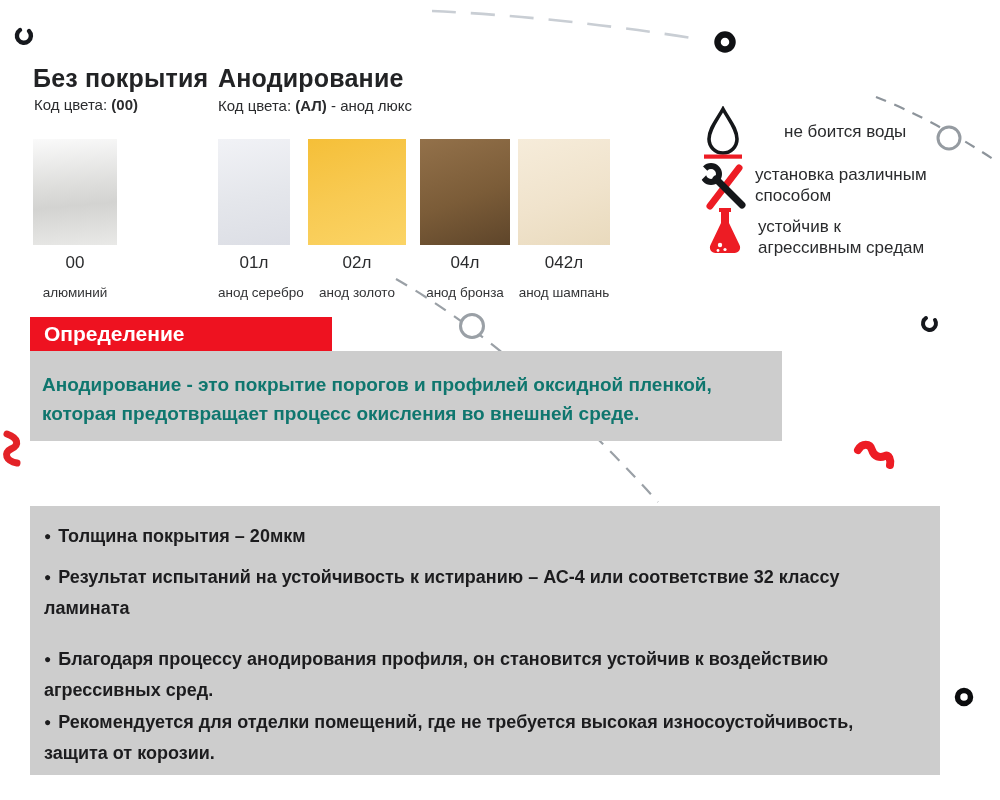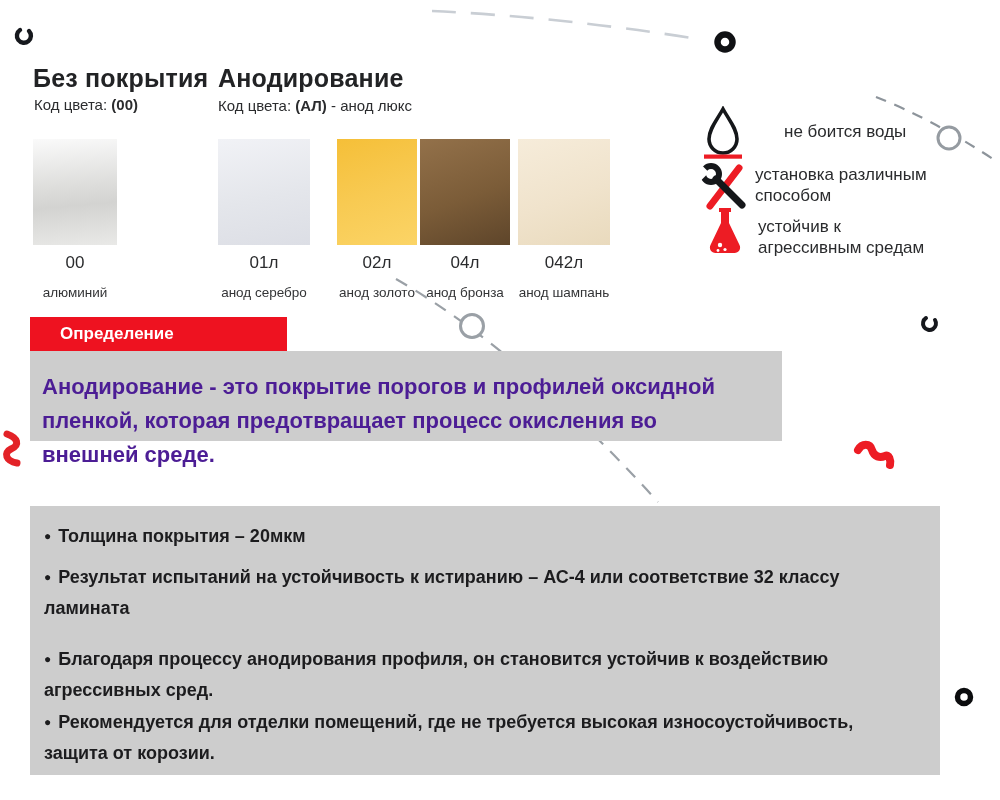--- a/index.html
+++ b/index.html
@@ -19,28 +19,28 @@
   .sw .name{margin-top:12px;font-size:13.5px;color:#333436;white-space:nowrap;}
   .c00 {background:linear-gradient(175deg,#fafafa 0%,#dddddb 45%,#d3d3d1 62%,#e9e9e7 100%);}
   .c01 {background:linear-gradient(168deg,#f1f2f6 0%,#e4e6eb 55%,#dcdee5 100%);}
   .c02 {background:linear-gradient(160deg,#f5bf38 0%,#f8ca52 50%,#fbd466 100%);}
   .c04 {background:linear-gradient(160deg,#93714a 0%,#7b5c38 55%,#5e452a 100%);}
   .c042{background:linear-gradient(160deg,#f6ecda 0%,#f0e3cc 55%,#e9dabd 100%);}
 
   .feat-row{position:absolute;}
   .feat-label{position:absolute;font-size:17px;color:#2a2b2d;line-height:1.25;}
 
-  .bar{position:absolute;left:30px;width:257px;height:34px;background:#ee1220;color:#ffffff;
-       font-size:17px;font-weight:bold;line-height:33px;padding-left:30px;box-sizing:border-box;}
+  .bar{position:absolute;left:30px;width:302px;height:34px;background:#ee1220;color:#ffffff;
+       font-size:21px;font-weight:bold;line-height:33px;padding-left:14px;box-sizing:border-box;}
   #bar-def{top:317px;} #bar-feat{top:472px;}
   .gbox{position:absolute;left:30px;background:#cdcdcd;}
   #gbox-def{top:351px;width:752px;height:90px;}
   #gbox-feat{top:506px;width:910px;height:269px;}
-  .def-text{position:absolute;left:42px;top:370px;width:715px;font-size:22px;font-weight:600;
-            color:#4c1d95;line-height:1.55;}
+  .def-text{position:absolute;left:42px;top:370px;width:715px;font-size:19px;font-weight:600;
+            color:#0f766e;line-height:1.55;}
   .bullet{position:absolute;left:44px;width:870px;font-size:18px;font-weight:600;color:#1c1c1e;line-height:1.72;}
   .bullet::before{content:"●";font-size:12px;vertical-align:2px;margin-right:7px;}
   #b1{top:521px;} #b2{top:562px;} #b3{top:644px;} #b4{top:707px;}
 </style>
 </head>
 <body>
 
 <div class="page">
 
   <svg class="decor" viewBox="0 0 1000 800">
@@ -79,26 +79,26 @@
   <div class="sub" id="s1"><span>Код цвета: </span><b>(00)</b></div>
 
   <div class="title" id="t2">Анодирование</div>
   <div class="sub" id="s2"><span>Код цвета: </span><b>(АЛ)</b><span> - анод люкс</span></div>
 
   <div class="sw" style="left:33px;width:84px;">
     <div class="chip c00"></div>
     <div class="code">00</div>
     <div class="name">алюминий</div>
   </div>
-  <div class="sw" style="left:218px;width:92px;">
+  <div class="sw" style="left:218px;width:72px;">
     <div class="chip c01"></div>
     <div class="code">01л</div>
     <div class="name">анод серебро</div>
   </div>
-  <div class="sw" style="left:337px;width:80px;">
+  <div class="sw" style="left:308px;width:98px;">
     <div class="chip c02"></div>
     <div class="code">02л</div>
     <div class="name">анод золото</div>
   </div>
   <div class="sw" style="left:420px;width:90px;">
     <div class="chip c04"></div>
     <div class="code">04л</div>
     <div class="name">анод бронза</div>
   </div>
   <div class="sw" style="left:518px;width:92px;">

